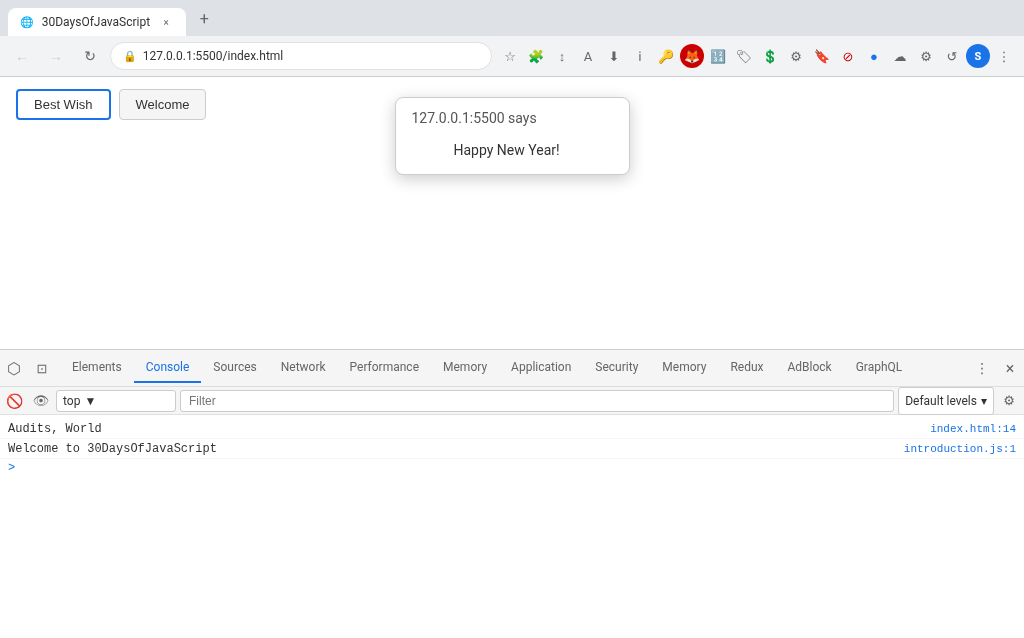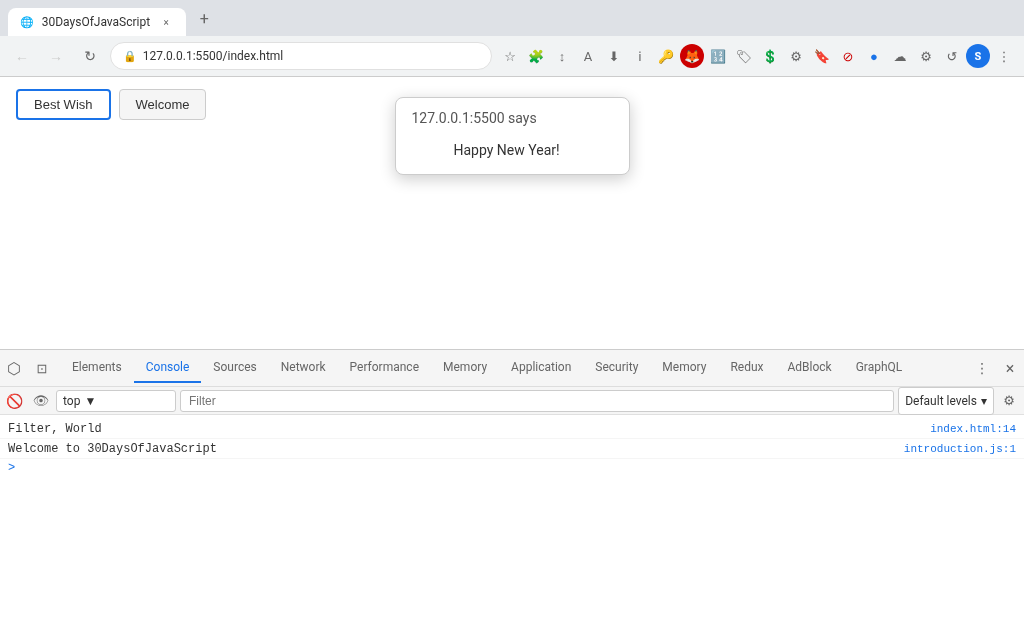--- a/index.html
+++ b/index.html
@@ -186,21 +186,21 @@
       <span>Default levels</span>
       <span>▾</span>
     </div>
     <div style="margin-left:auto;">
       <div class="gear-btn">⚙</div>
     </div>
   </div>
 
   <div class="console-output">
     <div class="console-line">
-      <span class="console-text">Filter, World</span>
+      <span class="console-text">Audits, World</span>
       <a class="console-source">index.html:14</a>
     </div>
     <div class="console-line">
       <span class="console-text">Welcome to 30DaysOfJavaScript</span>
       <a class="console-source">introduction.js:1</a>
     </div>
     <div class="console-caret-line">
       <span class="console-prompt">&gt;</span>
     </div>
   </div>

